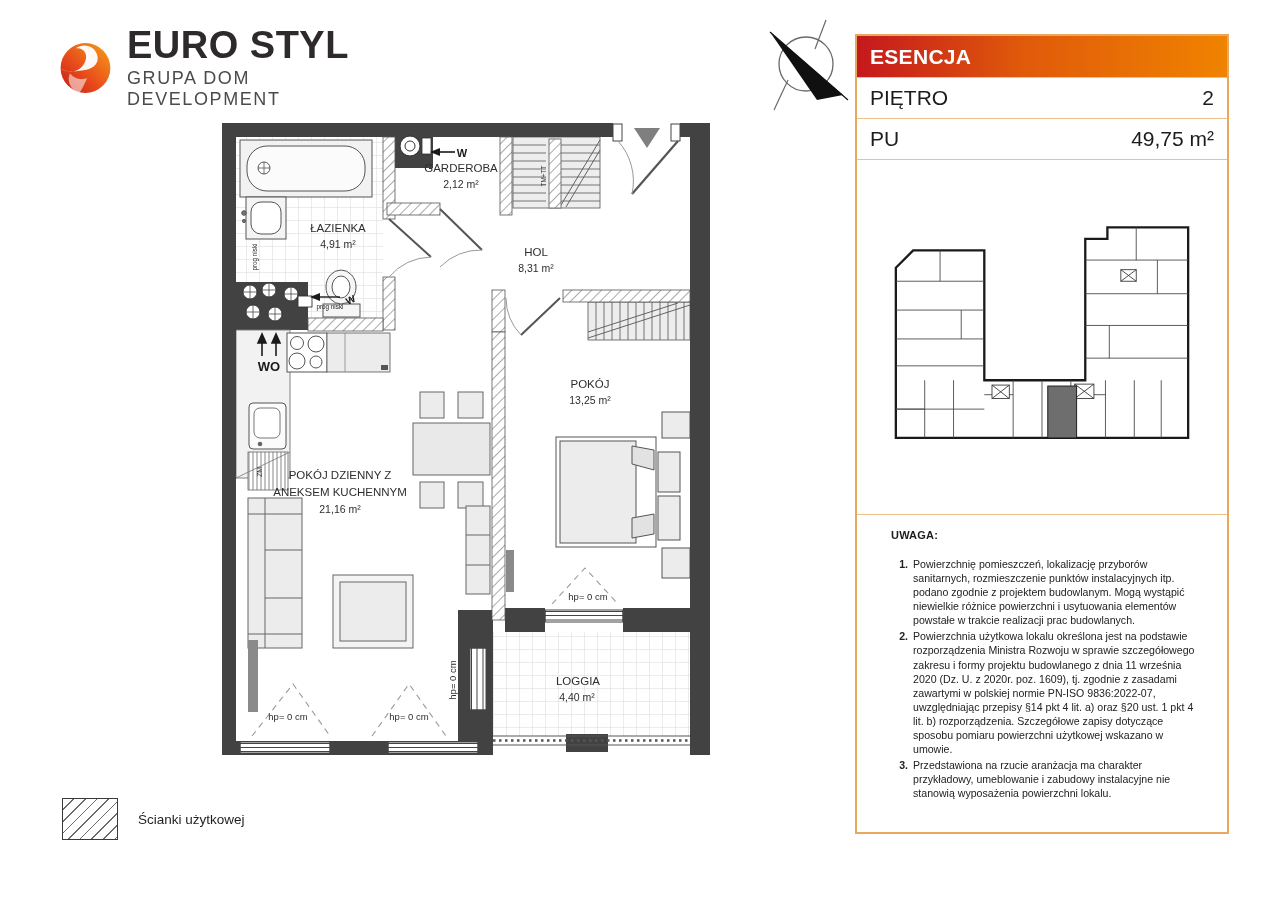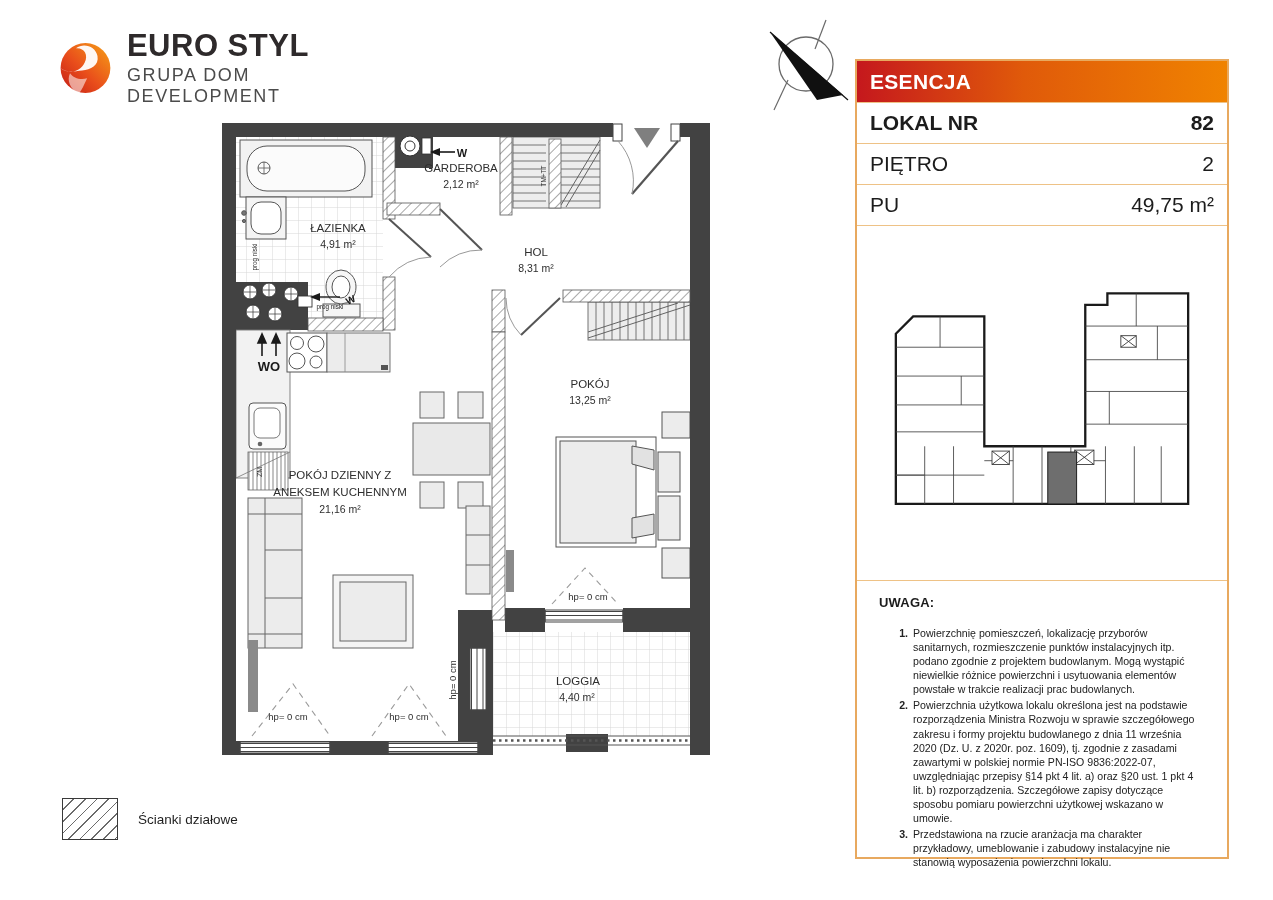--- a/index.html
+++ b/index.html
@@ -2,36 +2,36 @@
 <html><head>
 <meta charset="utf-8">
 <style>
   html,body{margin:0;padding:0;background:#ffffff;}
   #page{position:relative;width:1273px;height:900px;background:#fff;overflow:hidden;
         font-family:"Liberation Sans", sans-serif;color:#1c1c1c;}
   .abs{position:absolute;}
 
   
   #logo{left:58px;top:28px;width:320px;height:80px;display:flex;align-items:center;gap:14px;}
-  #logo .brand{font-weight:bold;font-size:31px;letter-spacing:.5px;color:#2e2a2b;line-height:1;}
+  #logo .brand{font-weight:bold;font-size:38px;letter-spacing:.5px;color:#2e2a2b;line-height:1;}
   #logo .sub{font-size:18px;letter-spacing:1.6px;color:#4b4b4b;margin-top:4px;}
 
   
-  #panel{left:855px;top:59px;width:374px;height:800px;border:2px solid #e8a95f;background:#fff;box-sizing:border-box;}
+  #panel{left:855px;top:34px;width:374px;height:800px;border:2px solid #e8a95f;background:#fff;box-sizing:border-box;}
   #panel .hdr{height:41px;display:flex;align-items:center;padding-left:13px;
               background:linear-gradient(90deg,#c5181d 0%,#e05a0a 45%,#f08300 100%);
               color:#fff;font-weight:bold;font-size:21px;letter-spacing:.3px;}
   #panel .row{height:40px;display:flex;align-items:center;justify-content:space-between;
               padding:0 13px;font-size:21px;border-top:1px solid #eec286;}
   #panel .row:first-of-type{border-top:none;}
   #panel .row .v{text-align:right;}
   #panel .row.bold{font-weight:bold;}
   #panel .map-sec{height:354px;border-top:1px solid #eec286;display:flex;align-items:center;justify-content:center;}
   #panel .notes{border-top:1px solid #eec286;padding:14px 12px 10px 14px;box-sizing:border-box;}
-  #panel .notes h4{margin:0 0 10px 8px;font-size:13px;letter-spacing:.2px;}
+  #panel .notes h4{margin:0 0 10px 20px;font-size:11px;letter-spacing:.2px;}
   #panel .notes ol{margin:16px;padding:0 0 0 24px;font-size:10.6px;line-height:1.33;color:#222;}
   #panel .notes li{margin-bottom:2px;padding-left:2px;}
   #panel .notes li::marker{font-weight:bold;}
 
   
   #legend{left:62px;top:798px;display:flex;align-items:center;gap:20px;}
   #legend .box{width:54px;height:40px;border:1.5px solid #3a3a3a;
      background:repeating-linear-gradient(135deg,#ffffff 0 7px,#6b6b6b 7px 8.2px);}
   #legend .lbl{font-size:13.5px;color:#1f1f1f;}
 
@@ -324,24 +324,20 @@
       <text x="288" y="720" font-size="9.5" text-anchor="middle">hp= 0 cm</text>
       <text x="409" y="720" font-size="9.5" text-anchor="middle">hp= 0 cm</text>
       <text x="456" y="680" font-size="9.5" text-anchor="middle" transform="rotate(-90 456 680)">hp= 0 cm</text>
       <text x="588" y="600" font-size="9.5" text-anchor="middle">hp= 0 cm</text>
     </g>
   </svg>
 
   <div id="panel" class="abs">
     <div class="hdr">ESENCJA</div>
 
-    <div class="row bold">
-      <span>LOKAL NR</span>
-      <span class="v">82</span>
-    </div>
     <div class="row">
       <span>PIĘTRO</span>
       <span class="v">2</span>
     </div>
     <div class="row">
       <span>PU</span>
       <span class="v">49,75 m²</span>
     </div>
 
     <div class="map-sec">
@@ -373,16 +369,16 @@
       <ol>
         <li>Powierzchnię pomieszczeń, lokalizację przyborów sanitarnych, rozmieszczenie punktów instalacyjnych itp. podano zgodnie z projektem budowlanym. Mogą wystąpić niewielkie różnice powierzchni i usytuowania elementów powstałe w trakcie realizacji prac budowlanych.</li>
         <li>Powierzchnia użytkowa lokalu określona jest na podstawie rozporządzenia Ministra Rozwoju w sprawie szczegółowego zakresu i formy projektu budowlanego z dnia 11 września 2020 (Dz. U. z 2020r. poz. 1609), tj. zgodnie z zasadami zawartymi w polskiej normie PN-ISO 9836:2022-07, uwzględniając przepisy §14 pkt 4 lit. a) oraz §20 ust. 1 pkt 4 lit. b) rozporządzenia. Szczegółowe zapisy dotyczące sposobu pomiaru powierzchni użytkowej wskazano w umowie.</li>
         <li>Przedstawiona na rzucie aranżacja ma charakter przykładowy, umeblowanie i zabudowy instalacyjne nie stanowią wyposażenia powierzchni lokalu.</li>
       </ol>
     </div>
   </div>
 
   <div id="legend" class="abs">
     <div class="box"></div>
-    <div class="lbl">Ścianki działowe</div>
+    <div class="lbl">Ścianki użytkowej</div>
   </div>
 
 </div>
 
 </body></html>

